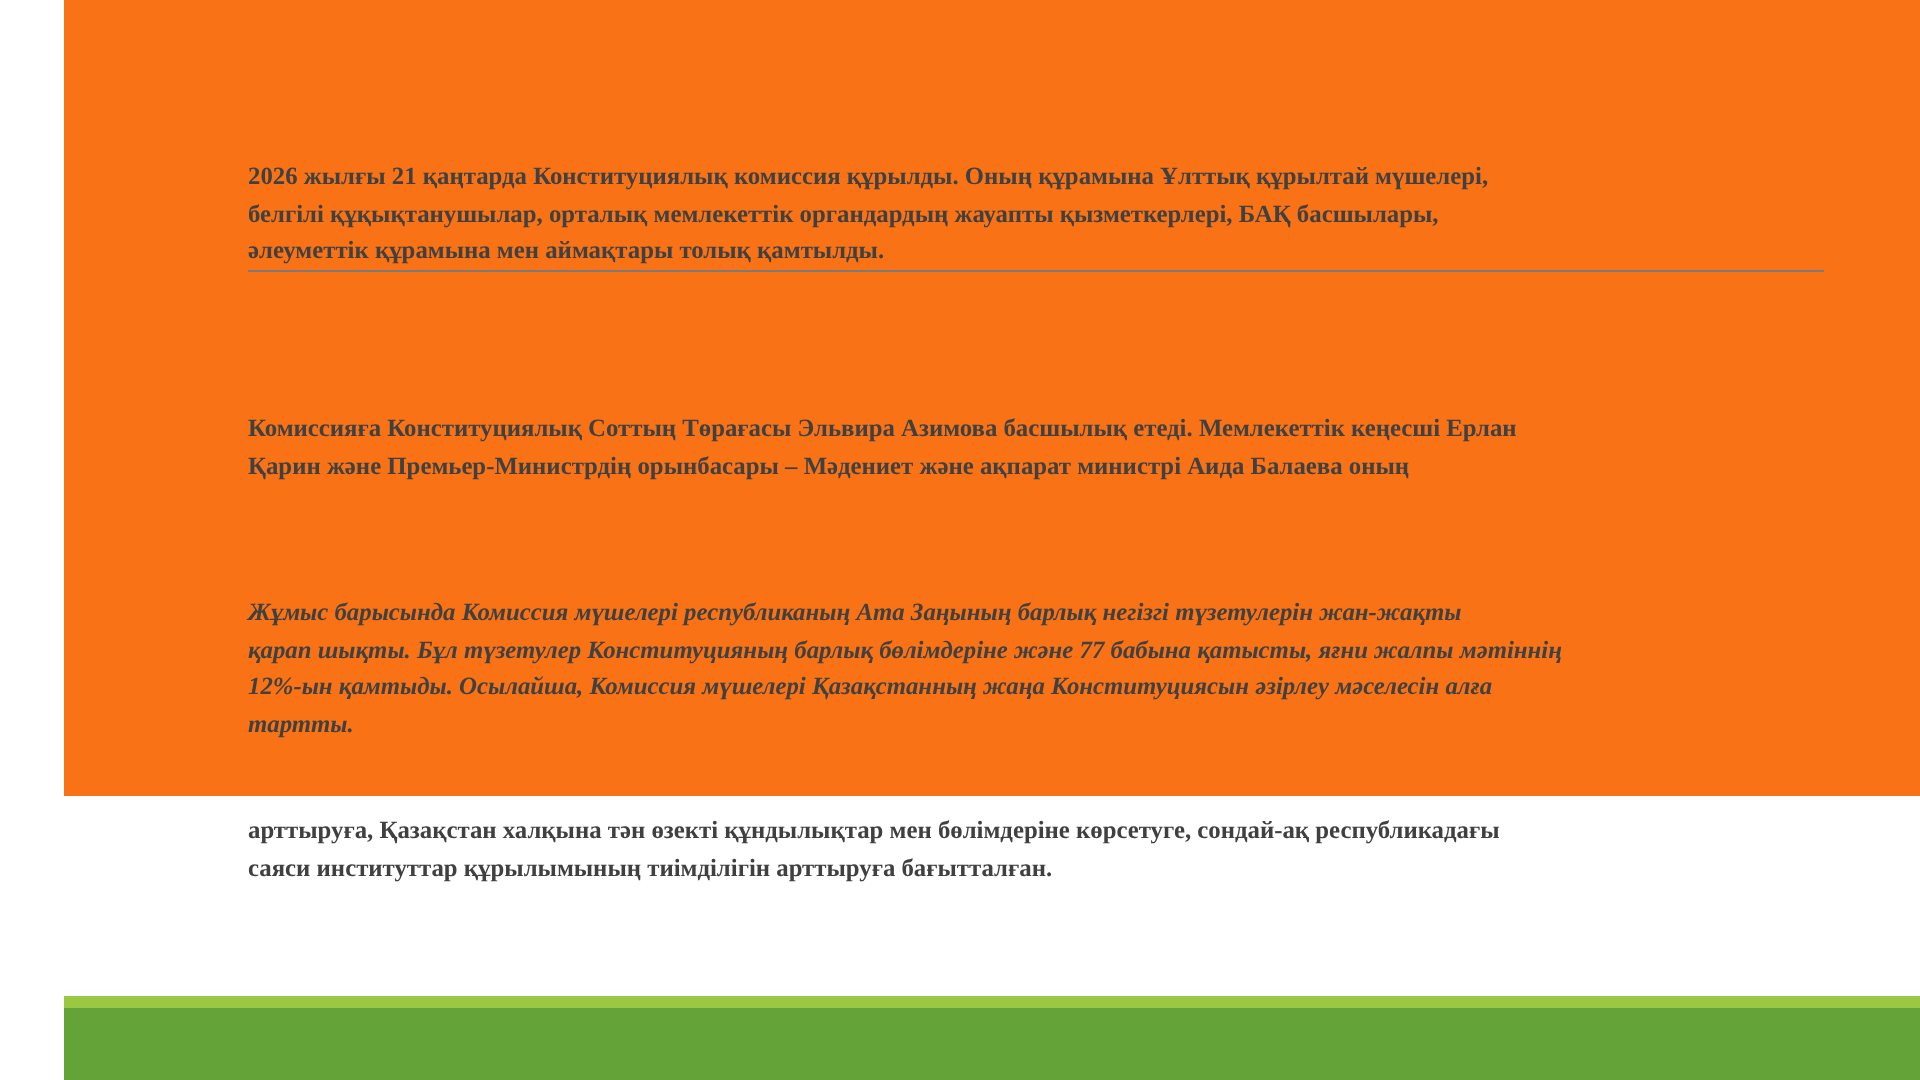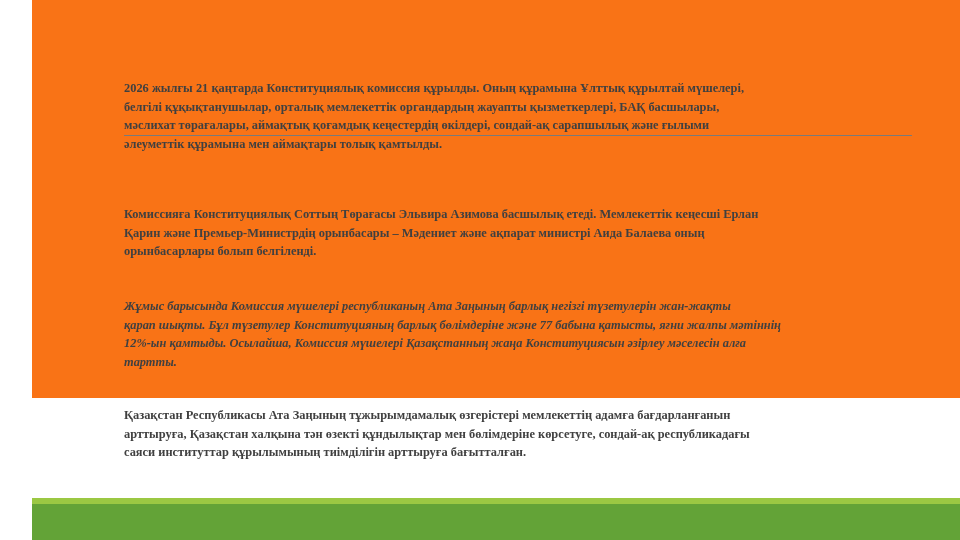--- a/index.html
+++ b/index.html
@@ -63,36 +63,33 @@
     }
   </style>
 </head>
 <body>
 
 <div class="slide">
   <div class="content">
     <p class="para p1">
       <span class="line">2026 жылғы 21 қаңтарда Конституциялық комиссия құрылды. Оның құрамына Ұлттық құрылтай мүшелері,</span>
       <span class="line">белгілі құқықтанушылар, орталық мемлекеттік органдардың жауапты қызметкерлері, БАҚ басшылары,</span>
-      <span class="line">мәслихат төрағалары, аймақтық қоғамдық кеңестердің өкілдері, сондай-ақ сарапшылық және ғылыми</span>
       <span class="line">әлеуметтік құрамына мен аймақтары толық қамтылды.</span>
     </p>
     <p class="para p2">
       <span class="line">Комиссияға Конституциялық Соттың Төрағасы Эльвира Азимова басшылық етеді. Мемлекеттік кеңесші Ерлан</span>
       <span class="line">Қарин және Премьер-Министрдің орынбасары – Мәдениет және ақпарат министрі Аида Балаева оның</span>
-      <span class="line">орынбасарлары болып белгіленді.</span>
     </p>
     <p class="para p3">
       <span class="line">Жұмыс барысында Комиссия мүшелері республиканың Ата Заңының барлық негізгі түзетулерін жан-жақты</span>
       <span class="line">қарап шықты. Бұл түзетулер Конституцияның барлық бөлімдеріне және 77 бабына қатысты, яғни жалпы мәтіннің</span>
       <span class="line">12%-ын қамтыды. Осылайша, Комиссия мүшелері Қазақстанның жаңа Конституциясын әзірлеу мәселесін алға</span>
       <span class="line">тартты.</span>
     </p>
     <p class="para p4">
-      <span class="line">Қазақстан Республикасы Ата Заңының тұжырымдамалық өзгерістері мемлекеттің адамға бағдарланғанын</span>
       <span class="line">арттыруға, Қазақстан халқына тән өзекті құндылықтар мен бөлімдеріне көрсетуге, сондай-ақ республикадағы</span>
       <span class="line">саяси институттар құрылымының тиімділігін арттыруға бағытталған.</span>
     </p>
   </div>
 
   <div class="strike-line"></div>
 
   <div class="footer-light"></div>
   <div class="footer-dark"></div>
 </div>

